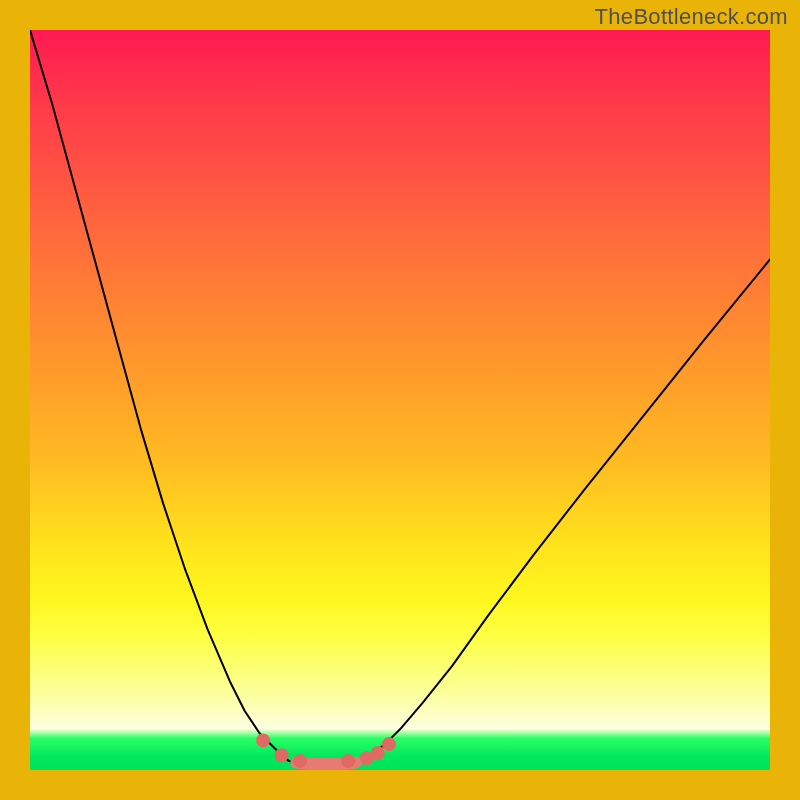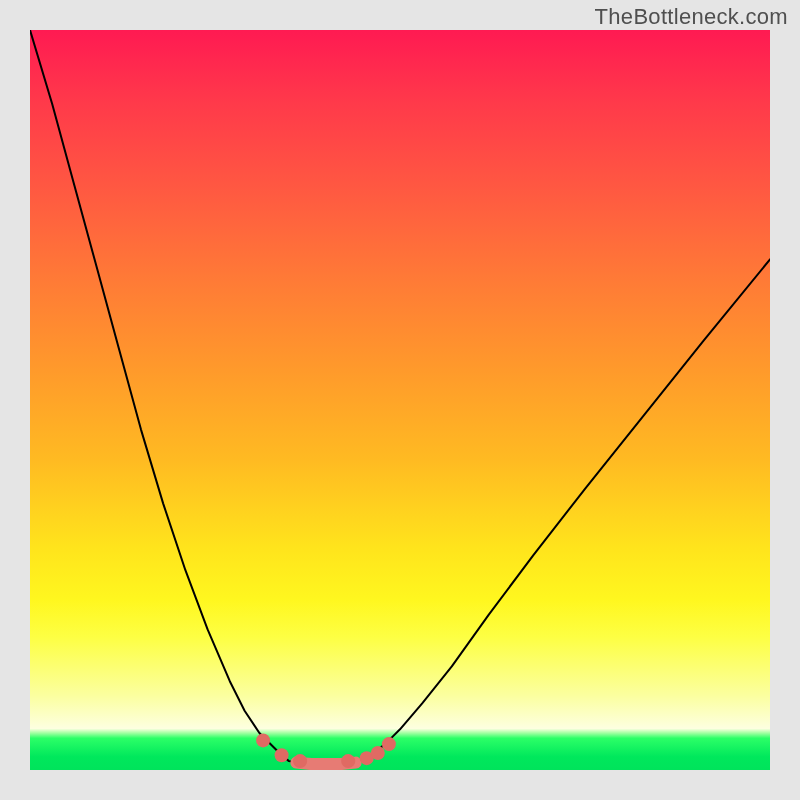--- a/index.html
+++ b/index.html
@@ -10,21 +10,21 @@
     overflow: hidden;
     background: #000;
     font-family: Arial, Helvetica, sans-serif;
   }
   .frame {
     position: absolute;
     top: 0;
     left: 0;
     width: 800px;
     height: 800px;
-    background: #e5e5e5;
+    background: #eab308;
   }
   .plot-area {
     position: absolute;
     top: 30px;
     left: 30px;
     width: 740px;
     height: 740px;
     
     background: linear-gradient(
       to bottom,

